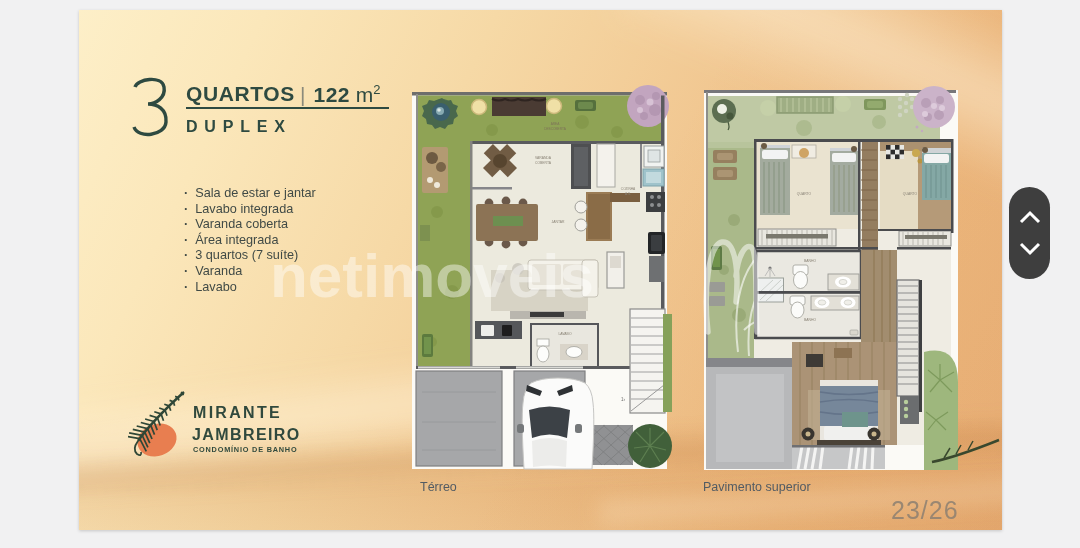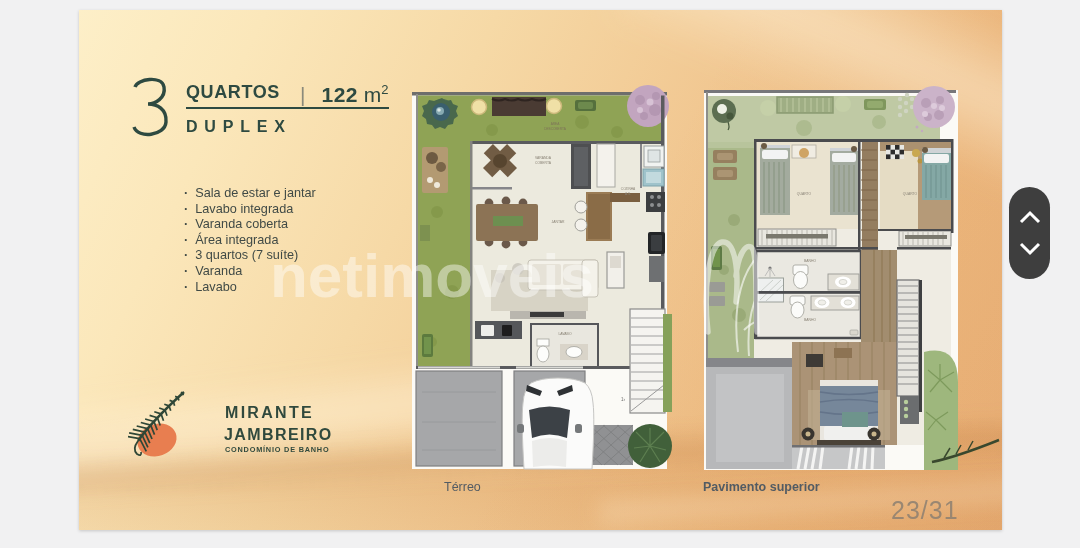--- a/index.html
+++ b/index.html
@@ -5,35 +5,35 @@
   html,body{margin:0;padding:0;}
   body{width:1080px;height:548px;background:#f1f1f2;font-family:"Liberation Sans",sans-serif;overflow:hidden;position:relative;}
   #panel{position:absolute;left:79px;top:10px;width:923px;height:520px;
     background:
       linear-gradient(118deg, rgba(255,255,255,0) 55%, rgba(190,110,40,0.06) 75%, rgba(185,105,40,0.10) 100%),
       linear-gradient(to bottom, rgba(200,120,50,0) 78%, rgba(196,116,48,0.18) 92%, rgba(190,112,45,0.10) 100%),
       linear-gradient(115deg, #fdefc8 0%, #fbe7ba 16%, #f6d9a6 36%, #f1c791 58%, #eeba80 80%, #ecb47c 100%);
     box-shadow:0 1px 3px rgba(0,0,0,0.18);overflow:hidden;}
   .tx{position:absolute;color:#2e4a41;}
   #big3{position:absolute;left:130px;top:76px;}
-  #quartos{left:186px;top:82px;font-size:18px;font-weight:bold;letter-spacing:0.6px;}
+  #quartos{left:186px;top:82px;font-size:21px;font-weight:bold;letter-spacing:0.6px;}
   #m2{position:absolute;left:300px;top:82px;font-size:21px;color:#2e4a41;}
-  #m2 b{letter-spacing:0.5px;margin-left:8px;}
+  #m2 b{letter-spacing:0.5px;}
   #m2 .bar{color:#8b8a7b;font-weight:normal;padding:0 8px 0 0;}
   #m2 sup{font-size:13px;}
   #uline{position:absolute;left:186px;top:107px;width:203px;height:2px;background:#2e4a41;}
   #duplex{left:186px;top:118px;font-size:16px;font-weight:bold;letter-spacing:6.8px;}
   #feats{position:absolute;left:184px;top:186px;color:#404a46;font-size:12.7px;}
   #feats div{height:15.6px;line-height:15.6px;}
   #feats div::before{content:"·";font-weight:bold;margin-right:7px;}
   #wmark{position:absolute;left:270px;top:240px;font-size:62px;font-weight:bold;color:rgba(255,255,255,0.44);letter-spacing:0px;}
   #pgnum{position:absolute;left:891px;top:496px;font-size:25px;color:#8d8071;opacity:0.85;letter-spacing:1px;}
   .plabel{position:absolute;font-size:13px;color:#525b63;}
   #pill{position:absolute;left:1009px;top:187px;width:41px;height:92px;border-radius:21px;background:#3e3e3e;}
-  .lgtx{position:absolute;color:#30493d;font-weight:bold;margin-left:32px;}
+  .lgtx{position:absolute;color:#30493d;font-weight:bold;}
 </style>
 </head>
 <body>
 <div id="panel">
   <div style="position:absolute;left:540px;top:-40px;width:520px;height:160px;background:linear-gradient(to bottom,rgba(255,255,255,0),rgba(255,244,220,0.5) 50%,rgba(255,255,255,0));transform:rotate(23deg);filter:blur(14px);"></div>
   <div style="position:absolute;left:-40px;top:360px;width:560px;height:90px;background:linear-gradient(to bottom,rgba(255,255,255,0),rgba(255,241,214,0.55) 50%,rgba(255,255,255,0));transform:rotate(-7deg);filter:blur(12px);"></div>
   <div style="position:absolute;left:-20px;top:425px;width:980px;height:42px;background:linear-gradient(to bottom,rgba(0,0,0,0),rgba(172,98,40,0.20) 55%,rgba(0,0,0,0));transform:rotate(-2.5deg);filter:blur(9px);"></div>
   <div style="position:absolute;left:520px;top:470px;width:480px;height:40px;background:linear-gradient(to bottom,rgba(0,0,0,0),rgba(255,236,205,0.35) 50%,rgba(0,0,0,0));transform:rotate(-3deg);filter:blur(10px);"></div>
 </div>
 
@@ -576,23 +576,23 @@
   <path d="M228,372 C248,368 275,358 295,350" stroke="#39482e" stroke-width="2.5" fill="none"></path>
   <path d="M240,368 l6,-10 M252,364 l5,-9 M264,360 l5,-9" stroke="#39482e" stroke-width="1.5"></path>
 </svg>
 
 <div id="wmark">netimoveis</div>
 
 <svg style="position:absolute;left:695px;top:230px" width="80" height="110" viewBox="0 0 80 110">
   <path d="M13,102 C8,60 14,14 27,12 C40,10 44,40 41,72 M41,46 C43,26 50,14 56,17 C63,21 60,70 62,102" fill="none" stroke="rgba(255,255,255,0.5)" stroke-width="5.5" stroke-linecap="round"></path>
 </svg>
 
-<div class="plabel" style="left:444px;top:480px;font-size:12.5px;text-align:center;">Térreo</div>
-<div class="plabel" style="left:703px;top:480px;font-size:12.5px;font-weight:bold;">Pavimento superior</div>
-<div id="pgnum">23/31</div>
+<div class="plabel" style="left:420px;top:480px;font-size:12.5px;text-align:center;">Térreo</div>
+<div class="plabel" style="left:703px;top:480px;font-size:12.5px;">Pavimento superior</div>
+<div id="pgnum">23/26</div>
 
 <div id="pill"></div>
 <svg style="position:absolute;left:1018px;top:209px" width="24" height="16" viewBox="0 0 24 16">
   <path d="M3,13 L12,4 L21,13" fill="none" stroke="#fff" stroke-width="3"></path>
 </svg>
 <svg style="position:absolute;left:1018px;top:241px" width="24" height="16" viewBox="0 0 24 16">
   <path d="M3,3 L12,12 L21,3" fill="none" stroke="#fff" stroke-width="3"></path>
 </svg>
 
 </body></html>

